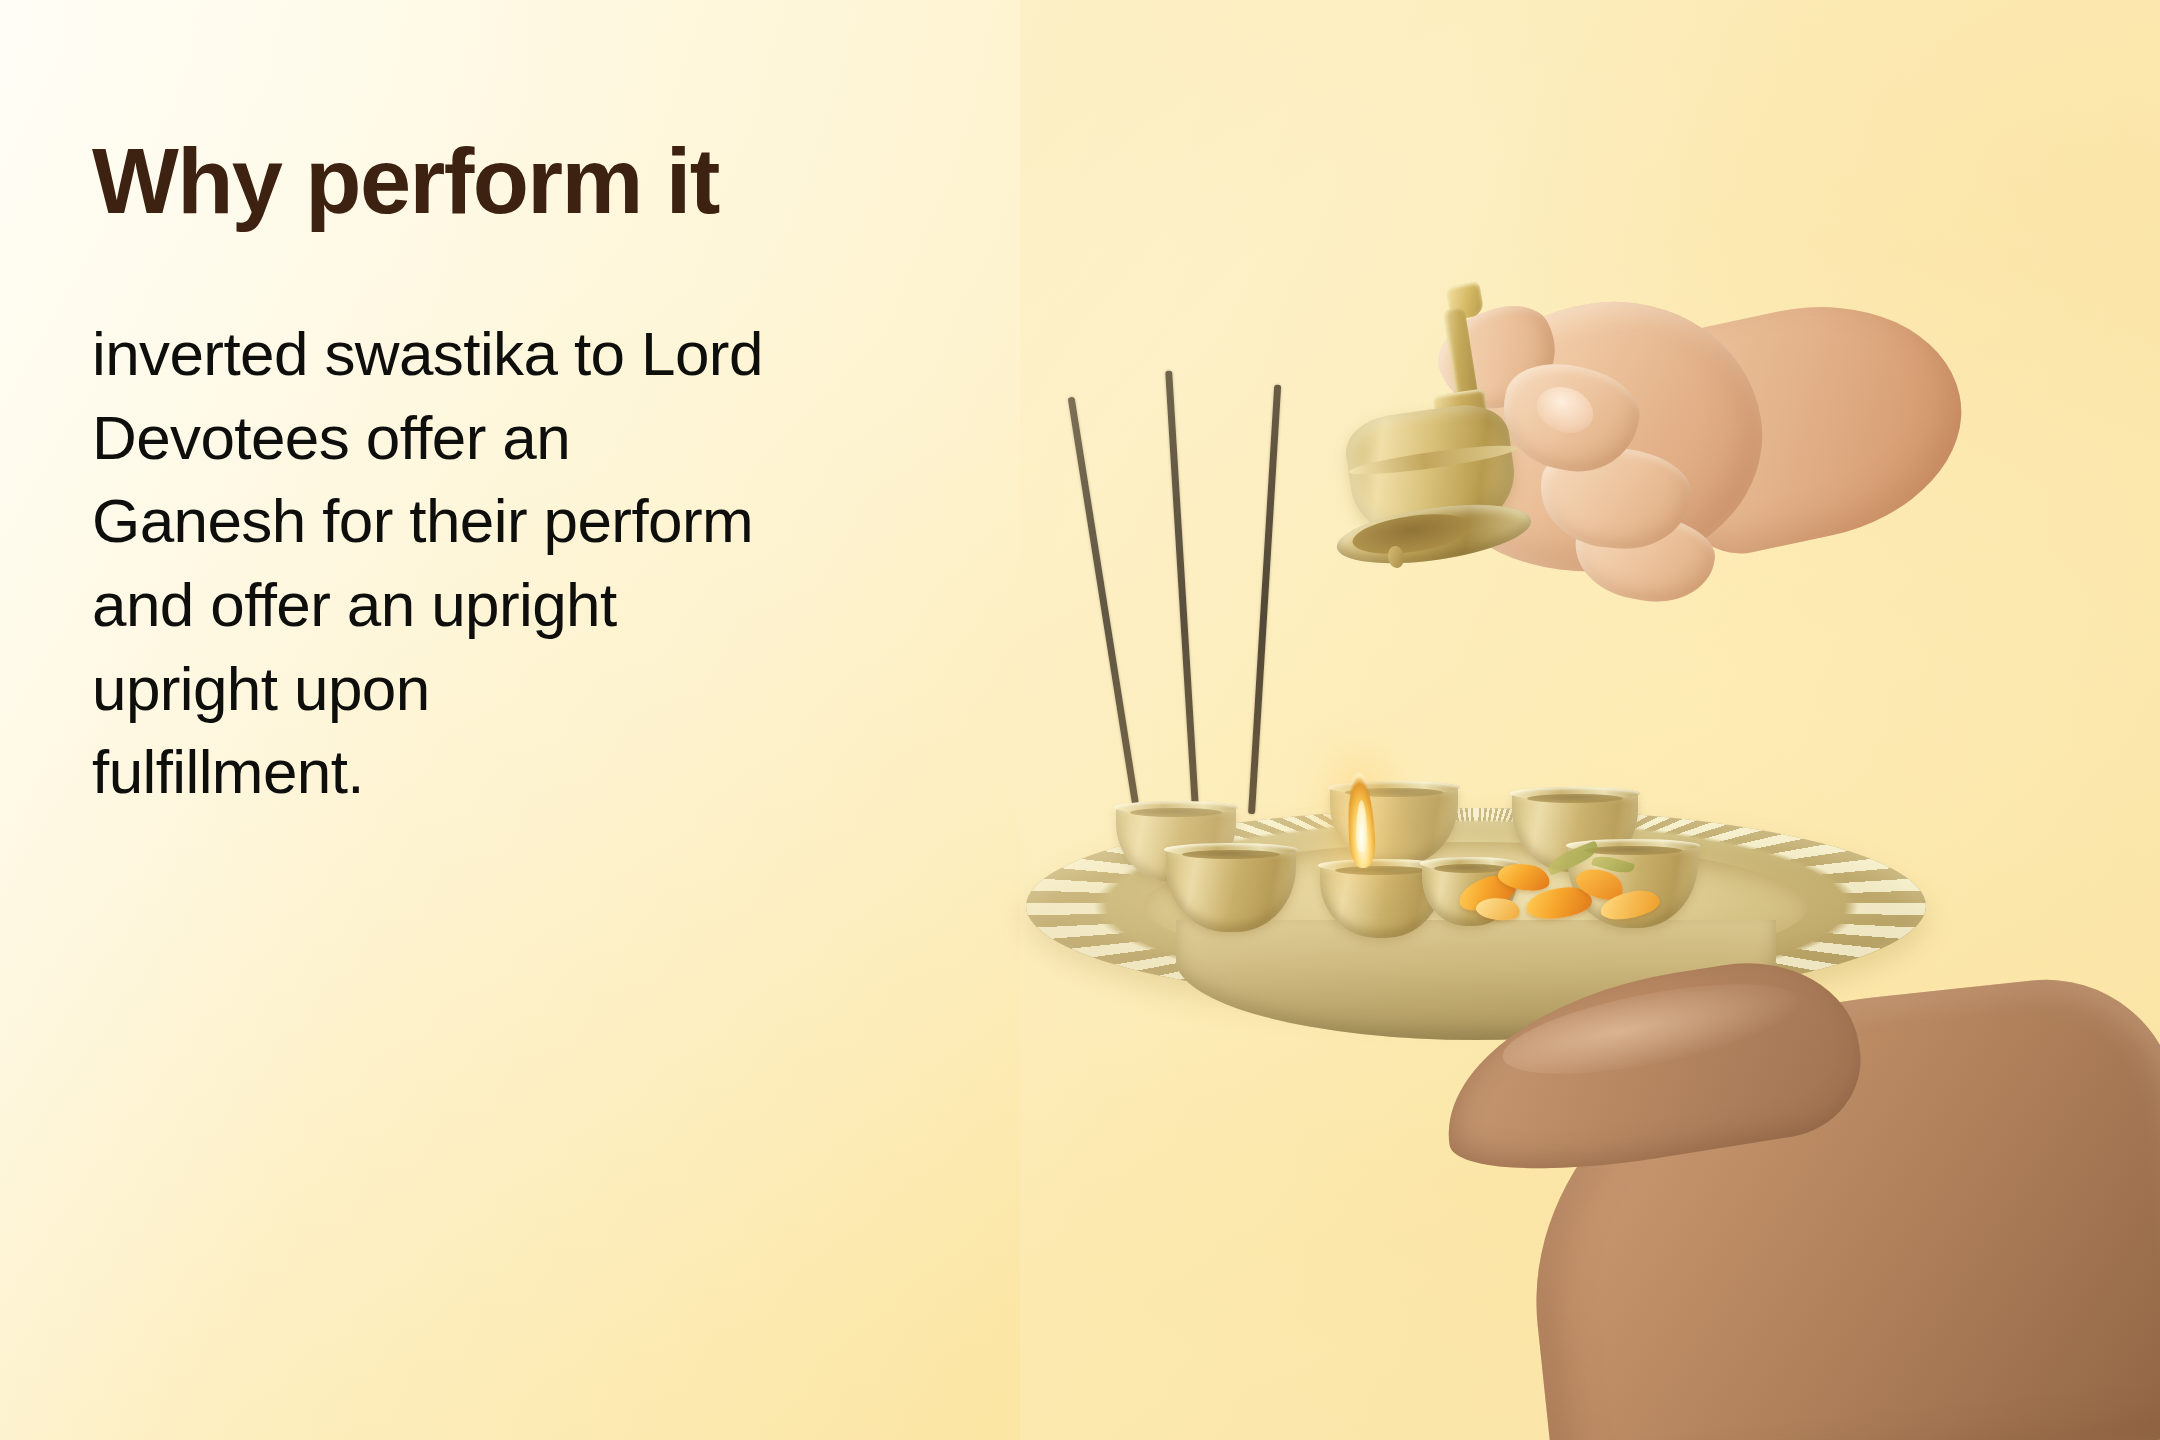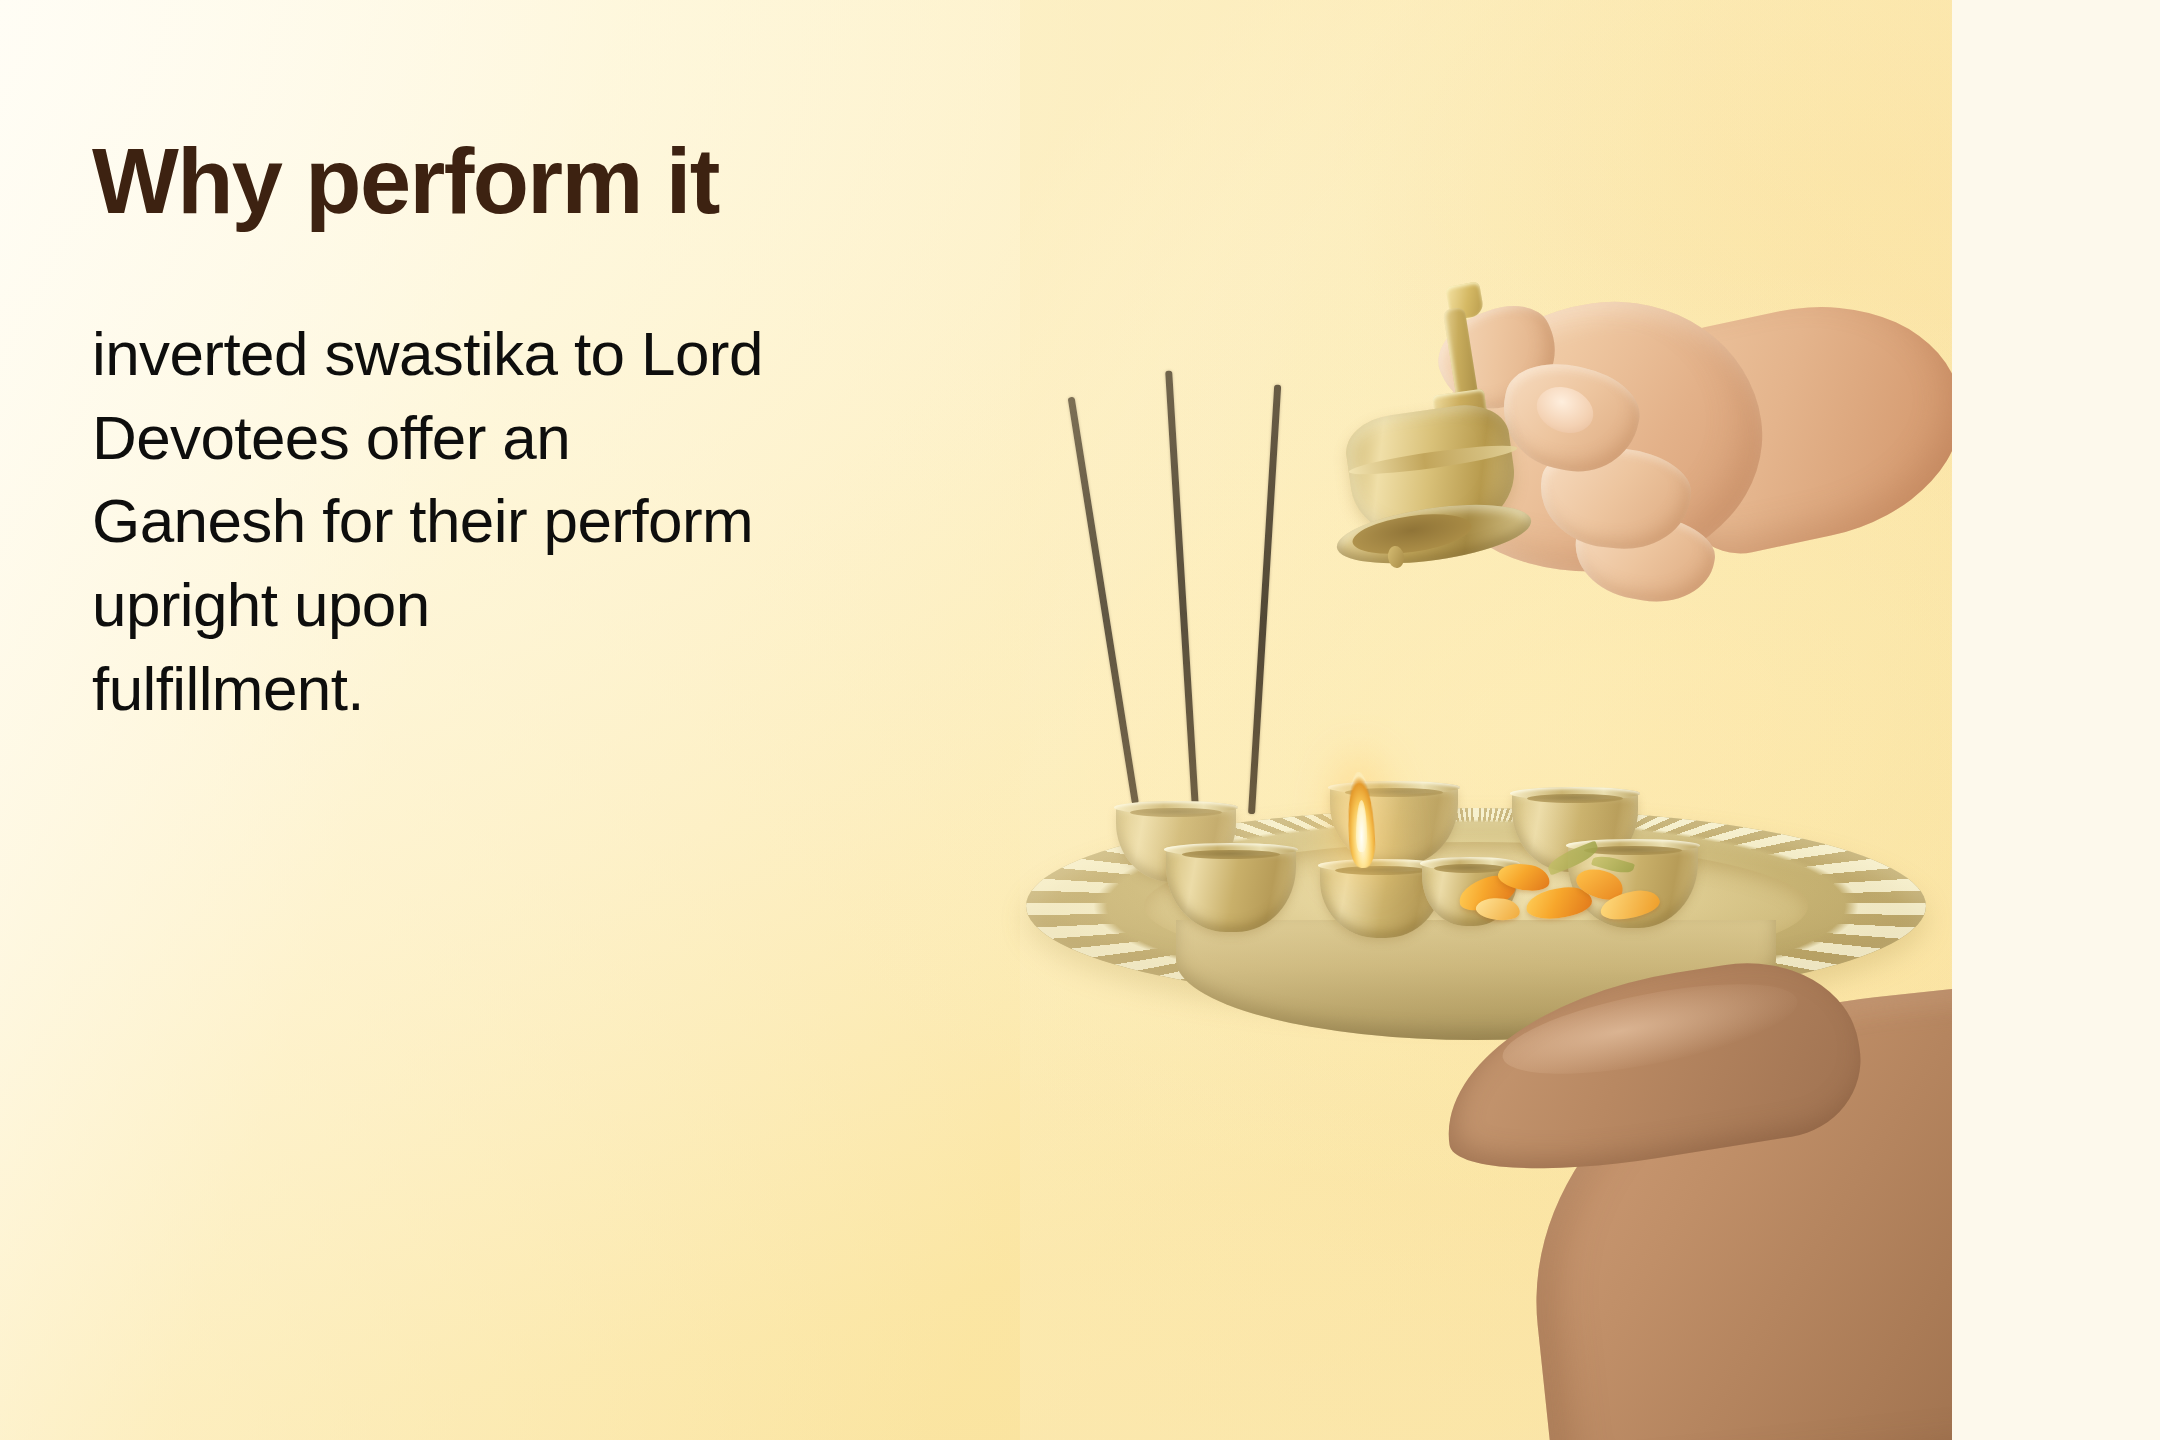--- a/index.html
+++ b/index.html
@@ -2,21 +2,21 @@
 <html><head>
 <meta charset="utf-8">
 <style>
   html, body {
     margin: 0;
     padding: 0;
     background: #FDF9EC;
   }
   #stage {
     position: relative;
-    width: 1952px;
+    width: 2160px;
     height: 1440px;
     overflow: hidden;
     font-family: "Liberation Sans", sans-serif;
     background: #FBE7A8;
   }
 
   
   .bg-base {
     position: absolute; inset: 0;
     background:
@@ -403,20 +403,21 @@
   <div class="text-col">
 
     <h1 class="headline">
       <span class="hl-line">Why perform it</span>
     </h1>
 
     <p class="body-copy">
       <span class="bc-line">inverted swastika to Lord</span>
       <span class="bc-line">Devotees offer an</span>
       <span class="bc-line">Ganesh for their perform</span>
+      <span class="bc-line">and offer an upright</span>
       <span class="bc-line">upright upon</span>
       <span class="bc-line">fulfillment.</span>
     </p>
 
   </div>
 
   <div class="photo">
 
     <div class="incense i1"></div>
     <div class="incense i2"></div>

